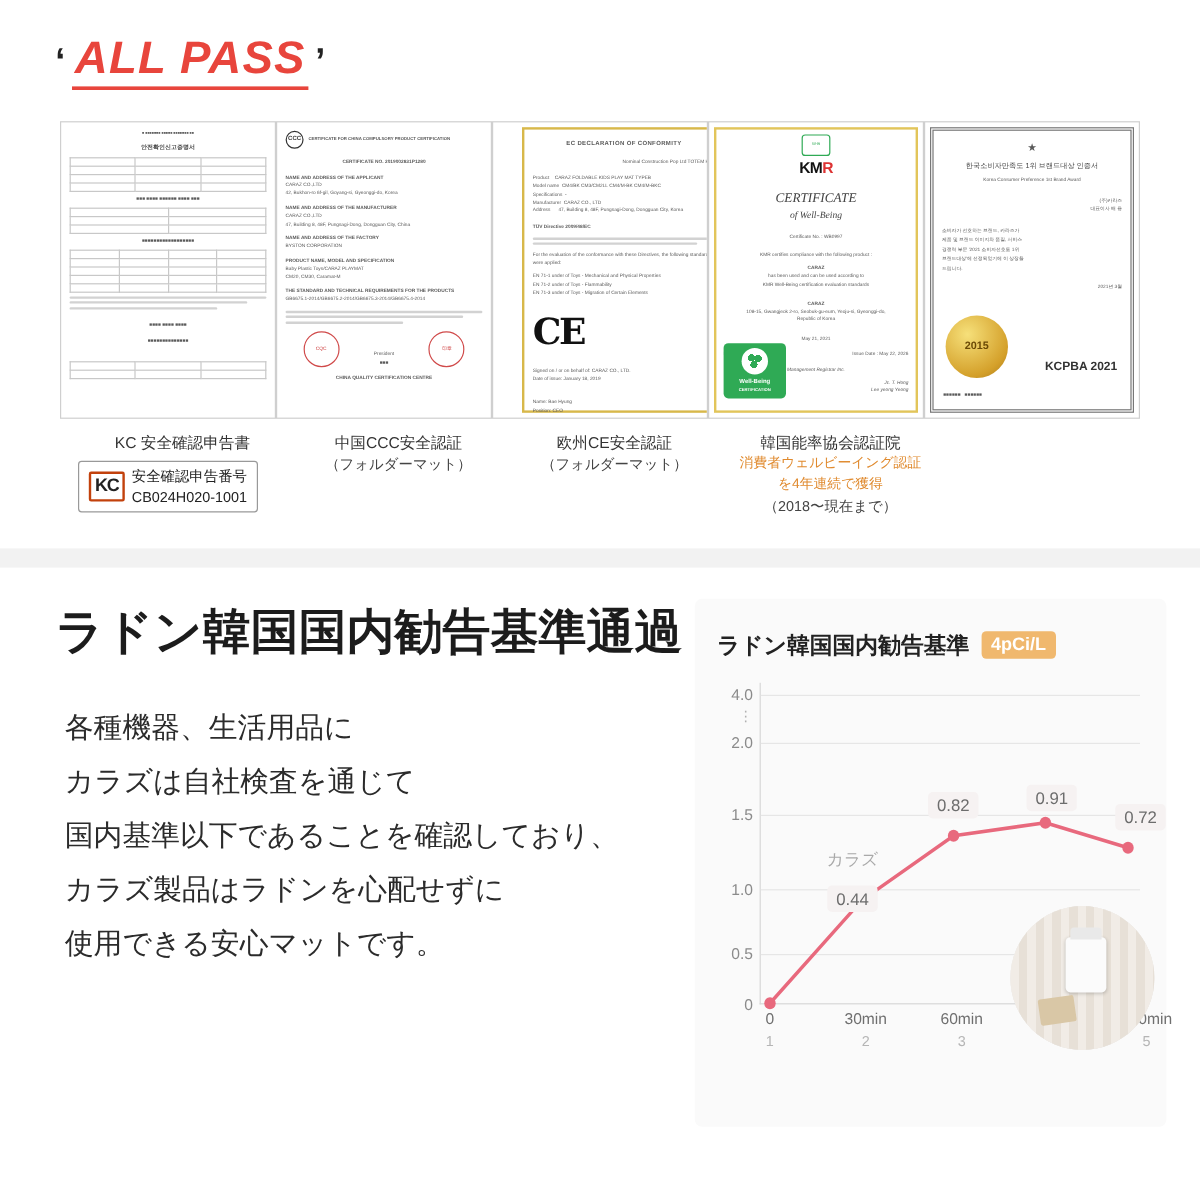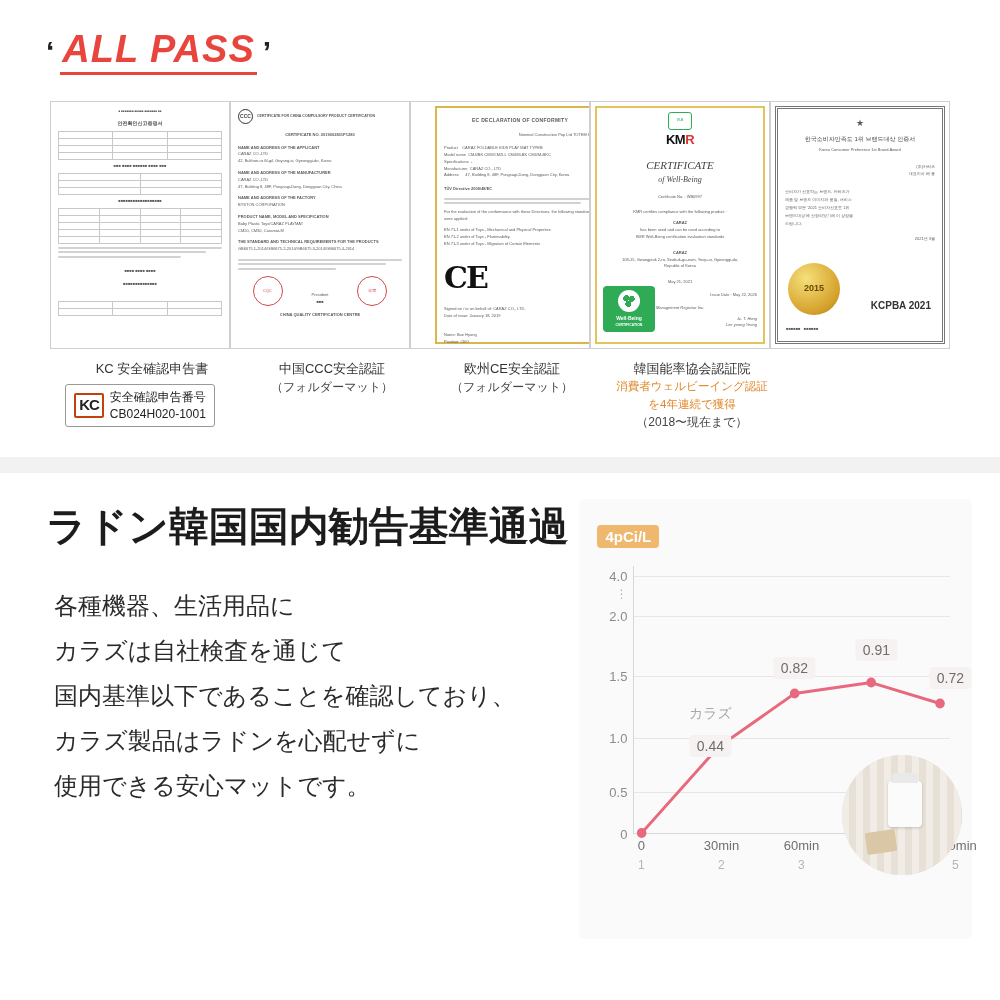--- a/index.html
+++ b/index.html
@@ -463,20 +463,21 @@
         <div>各種機器、生活用品に</div>
         <div>カラズは自社検査を通じて</div>
         <div>国内基準以下であることを確認しており、</div>
         <div>カラズ製品はラドンを心配せずに</div>
         <div>使用できる安心マットです。</div>
       </div>
     </div>
 
     <div class="chart-card">
       <div class="chart-head">
+        <span class="chart-title">ラドン韓国国内勧告基準</span>
         <span class="chart-badge">4pCi/L</span>
       </div>
 
       <div class="plot-wrap">
         <div class="y-axis">
           <span class="y-tick" style="top:10px;">4.0</span>
           <span class="y-tick" style="top:28px;font-size:12px;color:#b0b0b0;">⋮</span>
           <span class="y-tick" style="top:50px;">2.0</span>
           <span class="y-tick" style="top:110px;">1.5</span>
           <span class="y-tick" style="top:172px;">1.0</span>
@@ -496,21 +497,21 @@
             <circle cx="8" cy="268" r="5" fill="#e8697d"></circle>
             <circle cx="88" cy="182" r="5" fill="#e8697d"></circle>
             <circle cx="168" cy="128" r="5" fill="#e8697d"></circle>
             <circle cx="248" cy="117" r="5" fill="#e8697d"></circle>
             <circle cx="320" cy="138" r="5" fill="#e8697d"></circle>
           </svg>
 
           <span class="series-name" style="left:76px; top:148px;">カラズ</span>
           <span class="pt-label" style="left:76px;  top:180px;">0.44</span>
           <span class="pt-label" style="left:160px; top:102px;">0.82</span>
-          <span class="pt-label" style="left:242px; top:84px;">0.91</span>
+          <span class="pt-label" style="left:242px; top:96px;">0.91</span>
           <span class="pt-label" style="left:316px; top:112px;">0.72</span>
         </div>
 
         <div class="x-axis">
           <div class="x-tick" style="left:8px;">
             <div class="t1">0</div>
             <div class="t2">1</div>
           </div>
           <div class="x-tick" style="left:88px;">
             <div class="t1">30min</div>

